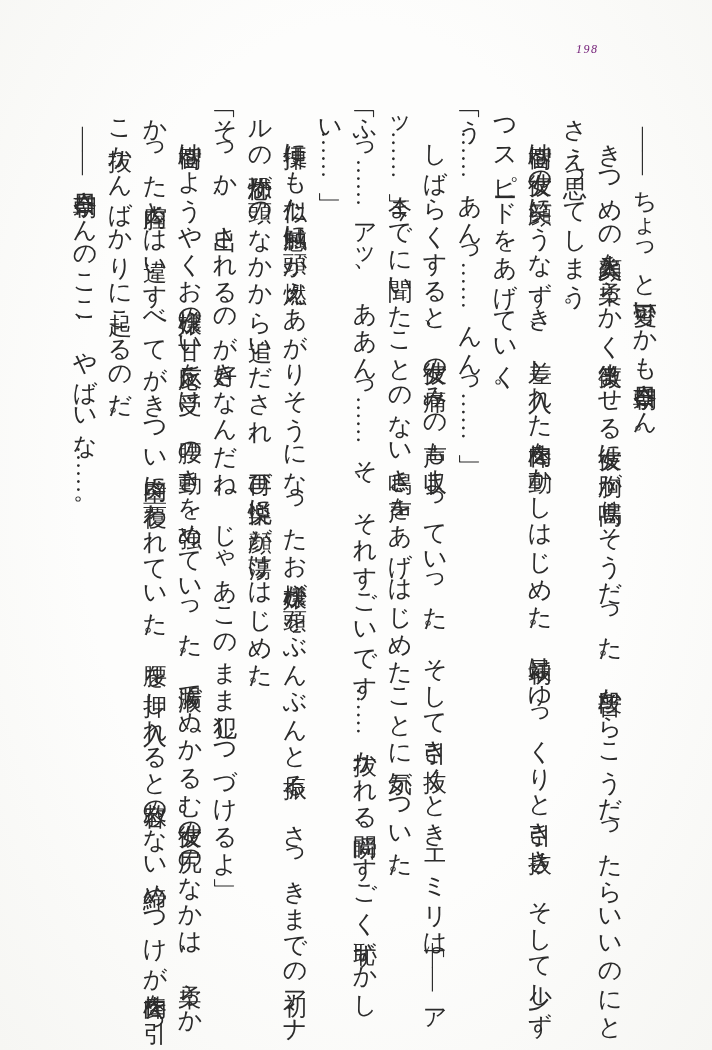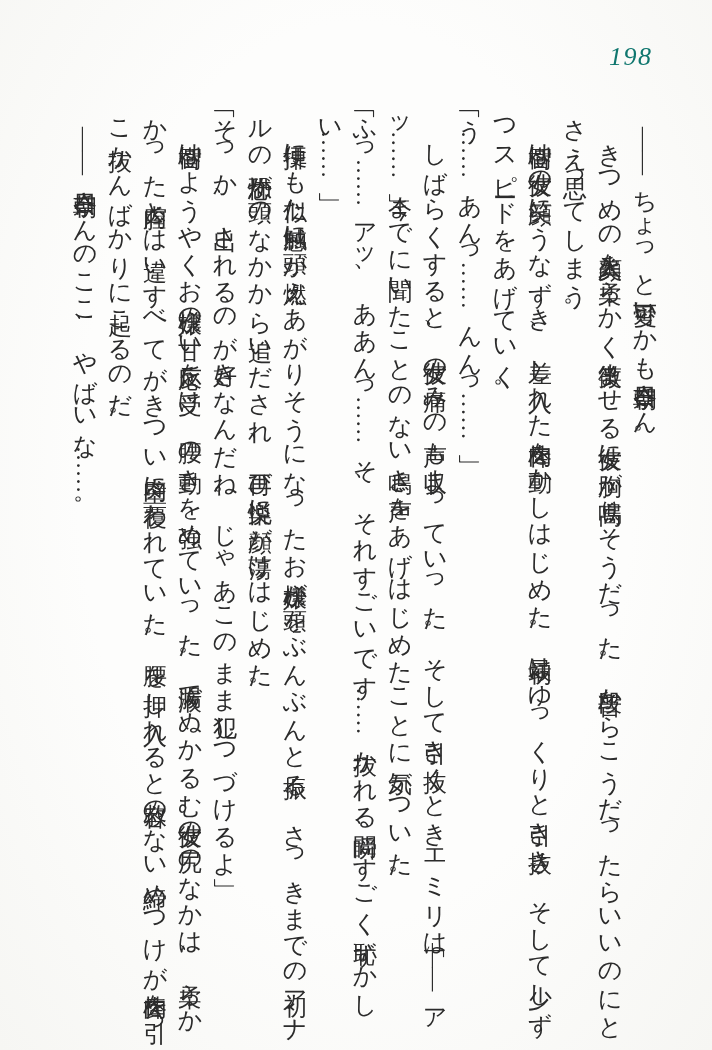--- a/index.html
+++ b/index.html
@@ -14,25 +14,25 @@
     background: radial-gradient(ellipse at 50% 45%, #fdfdfc 55%, #f6f6f3 100%);
     font-family: "Liberation Serif", "DejaVu Serif", serif;
   }
   .book-page {
     position: absolute;
     inset: 0;
   }
   .page-number {
     position: absolute;
     top: 42px;
-    left: 609px;
+    left: 576px;
     font-style: italic;
-    font-size: 26px;
+    font-size: 12px;
     letter-spacing: 1.5px;
-    color: #0f766e;
+    color: #701a75;
   }
   .text-block {
     position: absolute;
     top: 103px;
     right: 50px;
     width: 600px;
     height: 940px;
     writing-mode: vertical-rl;
     text-orientation: mixed;
     font-size: 24px;

